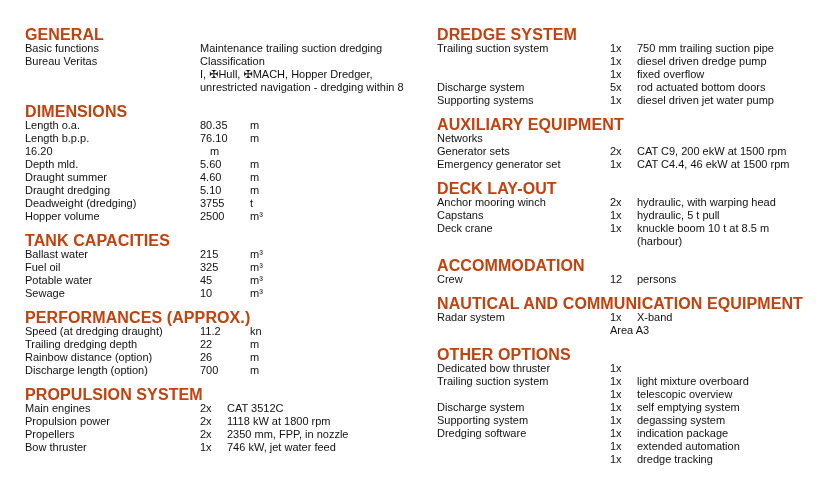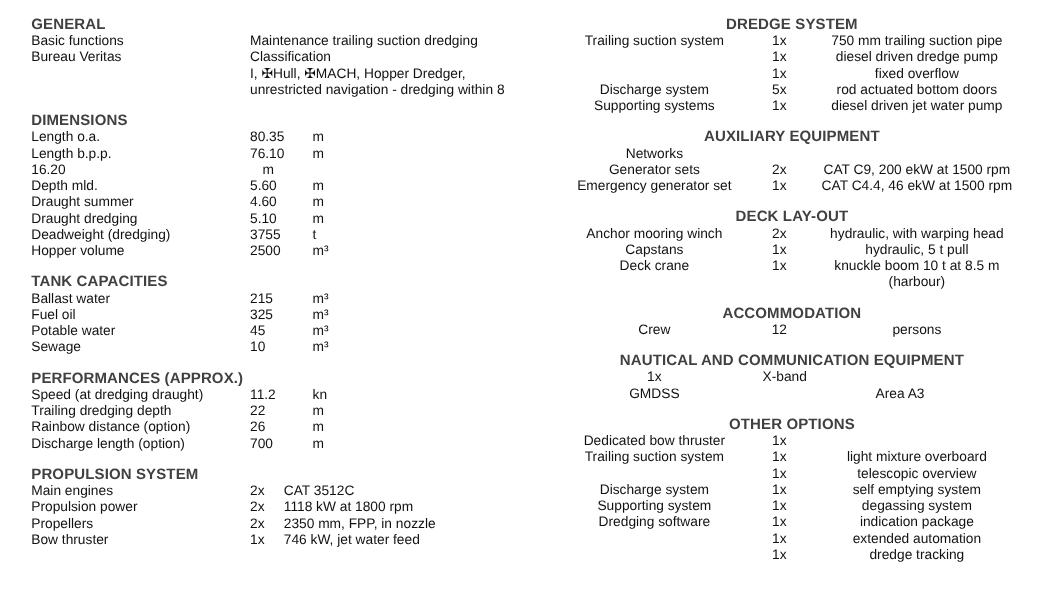--- a/index.html
+++ b/index.html
@@ -12,31 +12,31 @@
     font-size: 11px;
     line-height: 13px;
     color: #111111;
     box-sizing: border-box;
     padding: 13px 0 0 25px;
     display: flex;
     overflow: hidden;
   }
   .column { box-sizing: border-box; }
   .column-left  { width: 412px; flex: 0 0 412px; }
-  .column-right { width: 393px; flex: 0 0 393px; text-align: center; }
+  .column-right { width: 393px; flex: 0 0 393px; }
 
   .section { margin: 0; }
   .section + .section .heading { margin-top: 11px; }
 
   .heading {
-    font-size: 12px;
+    font-size: 16px;
     font-weight: bold;
-    color: #404040;
+    color: #c2410c;
     line-height: 13px;
-    margin: 0 0 1px 0;
+    margin: 15px 0 1px 0;
     letter-spacing: 0.1px;
     white-space: nowrap;
   }
 
   .row { display: grid; line-height: 13px; }
   .cell { white-space: nowrap; }
 
   
   .layout-pairs .row { grid-template-columns: 175px 1fr; }
 
@@ -258,25 +258,25 @@
         <div class="heading">ACCOMMODATION</div>
         <div class="row">
           <span class="cell label">Crew</span>
           <span class="cell qty">12</span>
           <span class="cell value">persons</span>
         </div>
       </div>
       <div class="section layout-qty">
         <div class="heading">NAUTICAL AND COMMUNICATION EQUIPMENT</div>
         <div class="row">
+          <span class="cell label">Radar system</span>
           <span class="cell qty">1x</span>
           <span class="cell value">X-band</span>
         </div>
         <div class="row">
-          <span class="cell label">GMDSS</span>
           <span class="cell value wide-value">Area A3</span>
         </div>
       </div>
       <div class="section layout-qty">
         <div class="heading">OTHER OPTIONS</div>
         <div class="row">
           <span class="cell label">Dedicated bow thruster</span>
           <span class="cell qty">1x</span>
         </div>
         <div class="row">

